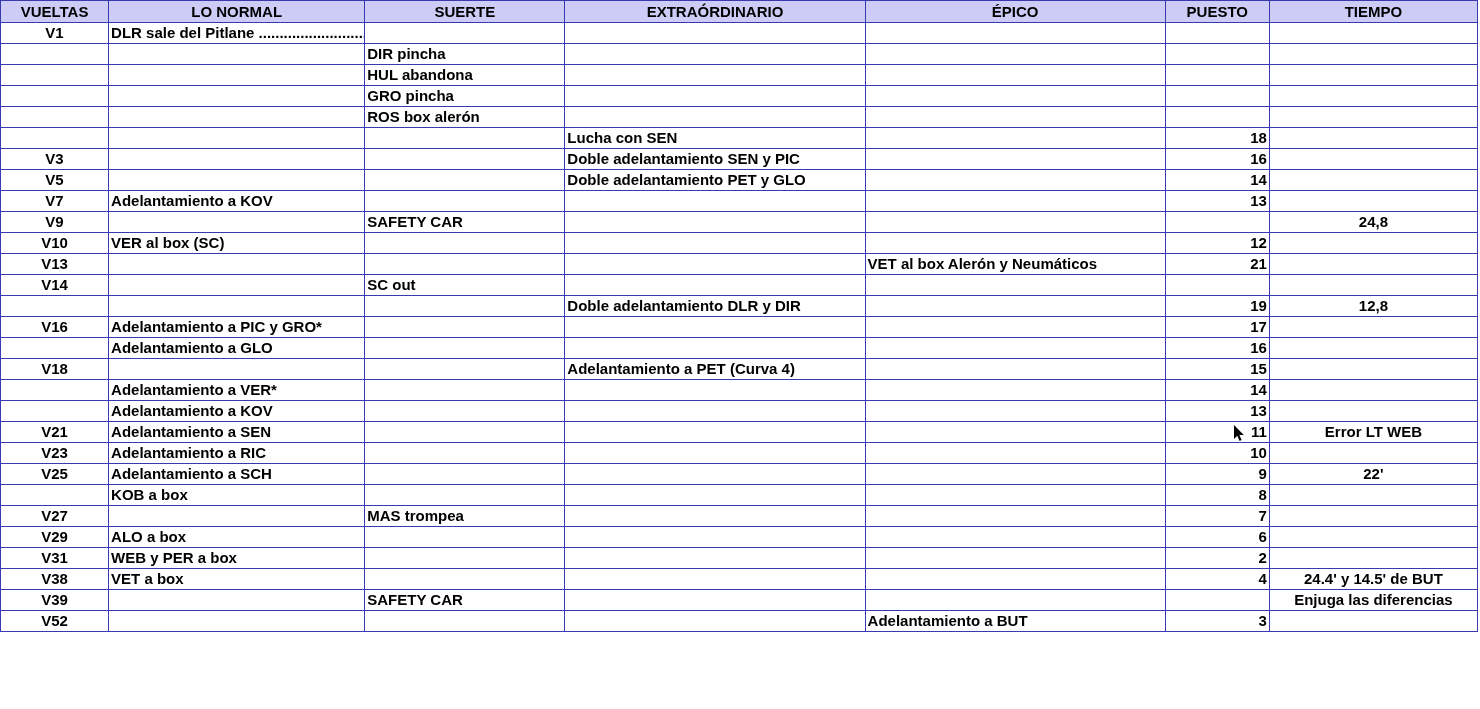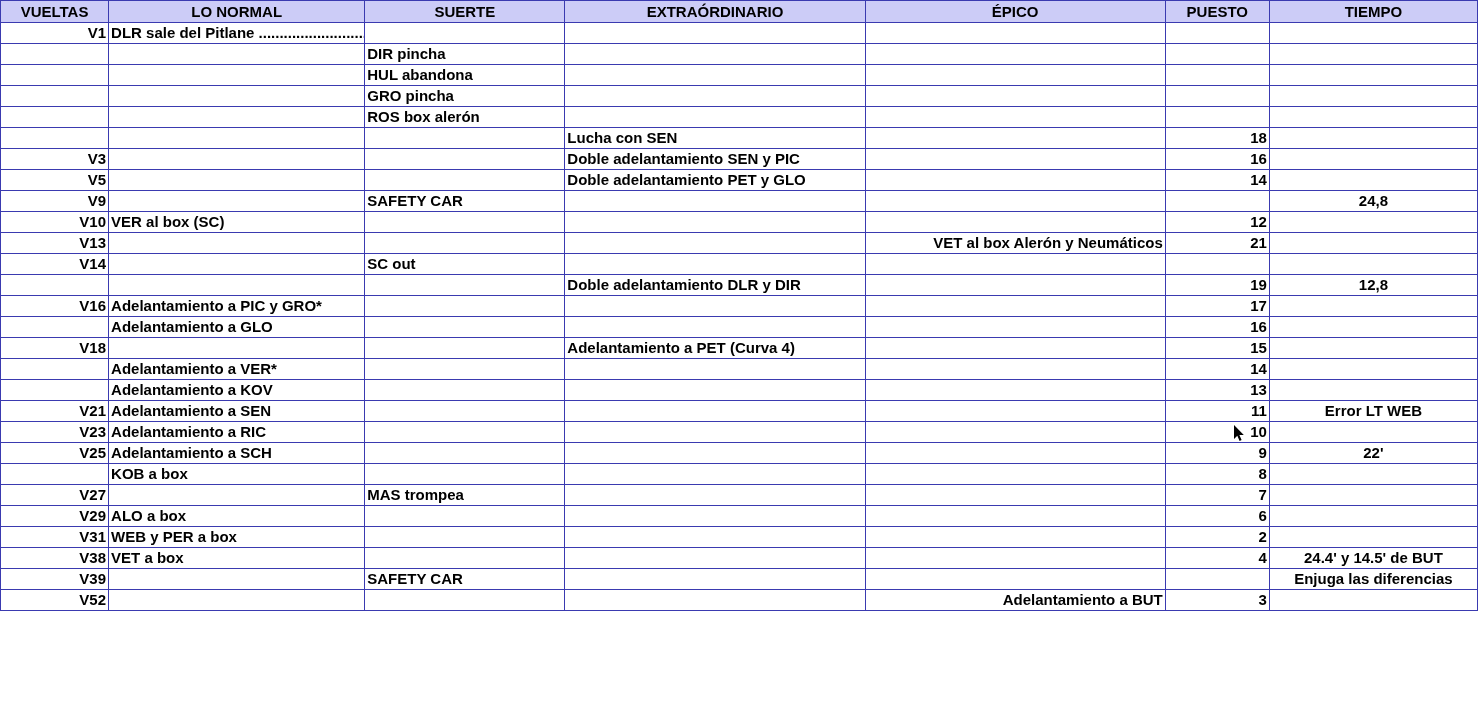--- a/index.html
+++ b/index.html
@@ -40,25 +40,25 @@
   }
   
   col.c-vueltas   { width: 108px; }
   col.c-normal    { width: 256px; }
   col.c-suerte    { width: 200px; }
   col.c-extra     { width: 300px; }
   col.c-epico     { width: 300px; }
   col.c-puesto    { width: 104px; }
   col.c-tiempo    { width: 208px; }
 
-  td.col-vueltas  { text-align: right; }
+  td.col-vueltas  { text-align: center; }
   td.col-normal   { text-align: left; }
   td.col-suerte   { text-align: left; }
   td.col-extra    { text-align: left; }
-  td.col-epico    { text-align: right; }
+  td.col-epico    { text-align: left; }
   td.col-puesto   { text-align: right; padding-right: 2px; }
   td.col-tiempo   { text-align: center; }
 
   
   .cursor {
     position: absolute;
     width: 12px;
     height: 18px;
     pointer-events: none;
   }
@@ -154,20 +154,29 @@
       <tr>
         <td class="col-vueltas">V5</td>
         <td class="col-normal"></td>
         <td class="col-suerte"></td>
         <td class="col-extra">Doble adelantamiento PET y GLO</td>
         <td class="col-epico"></td>
         <td class="col-puesto">14</td>
         <td class="col-tiempo"></td>
       </tr>
       <tr>
+        <td class="col-vueltas">V7</td>
+        <td class="col-normal">Adelantamiento a KOV</td>
+        <td class="col-suerte"></td>
+        <td class="col-extra"></td>
+        <td class="col-epico"></td>
+        <td class="col-puesto">13</td>
+        <td class="col-tiempo"></td>
+      </tr>
+      <tr>
         <td class="col-vueltas">V9</td>
         <td class="col-normal"></td>
         <td class="col-suerte">SAFETY CAR</td>
         <td class="col-extra"></td>
         <td class="col-epico"></td>
         <td class="col-puesto"></td>
         <td class="col-tiempo">24,8</td>
       </tr>
       <tr>
         <td class="col-vueltas">V10</td>

